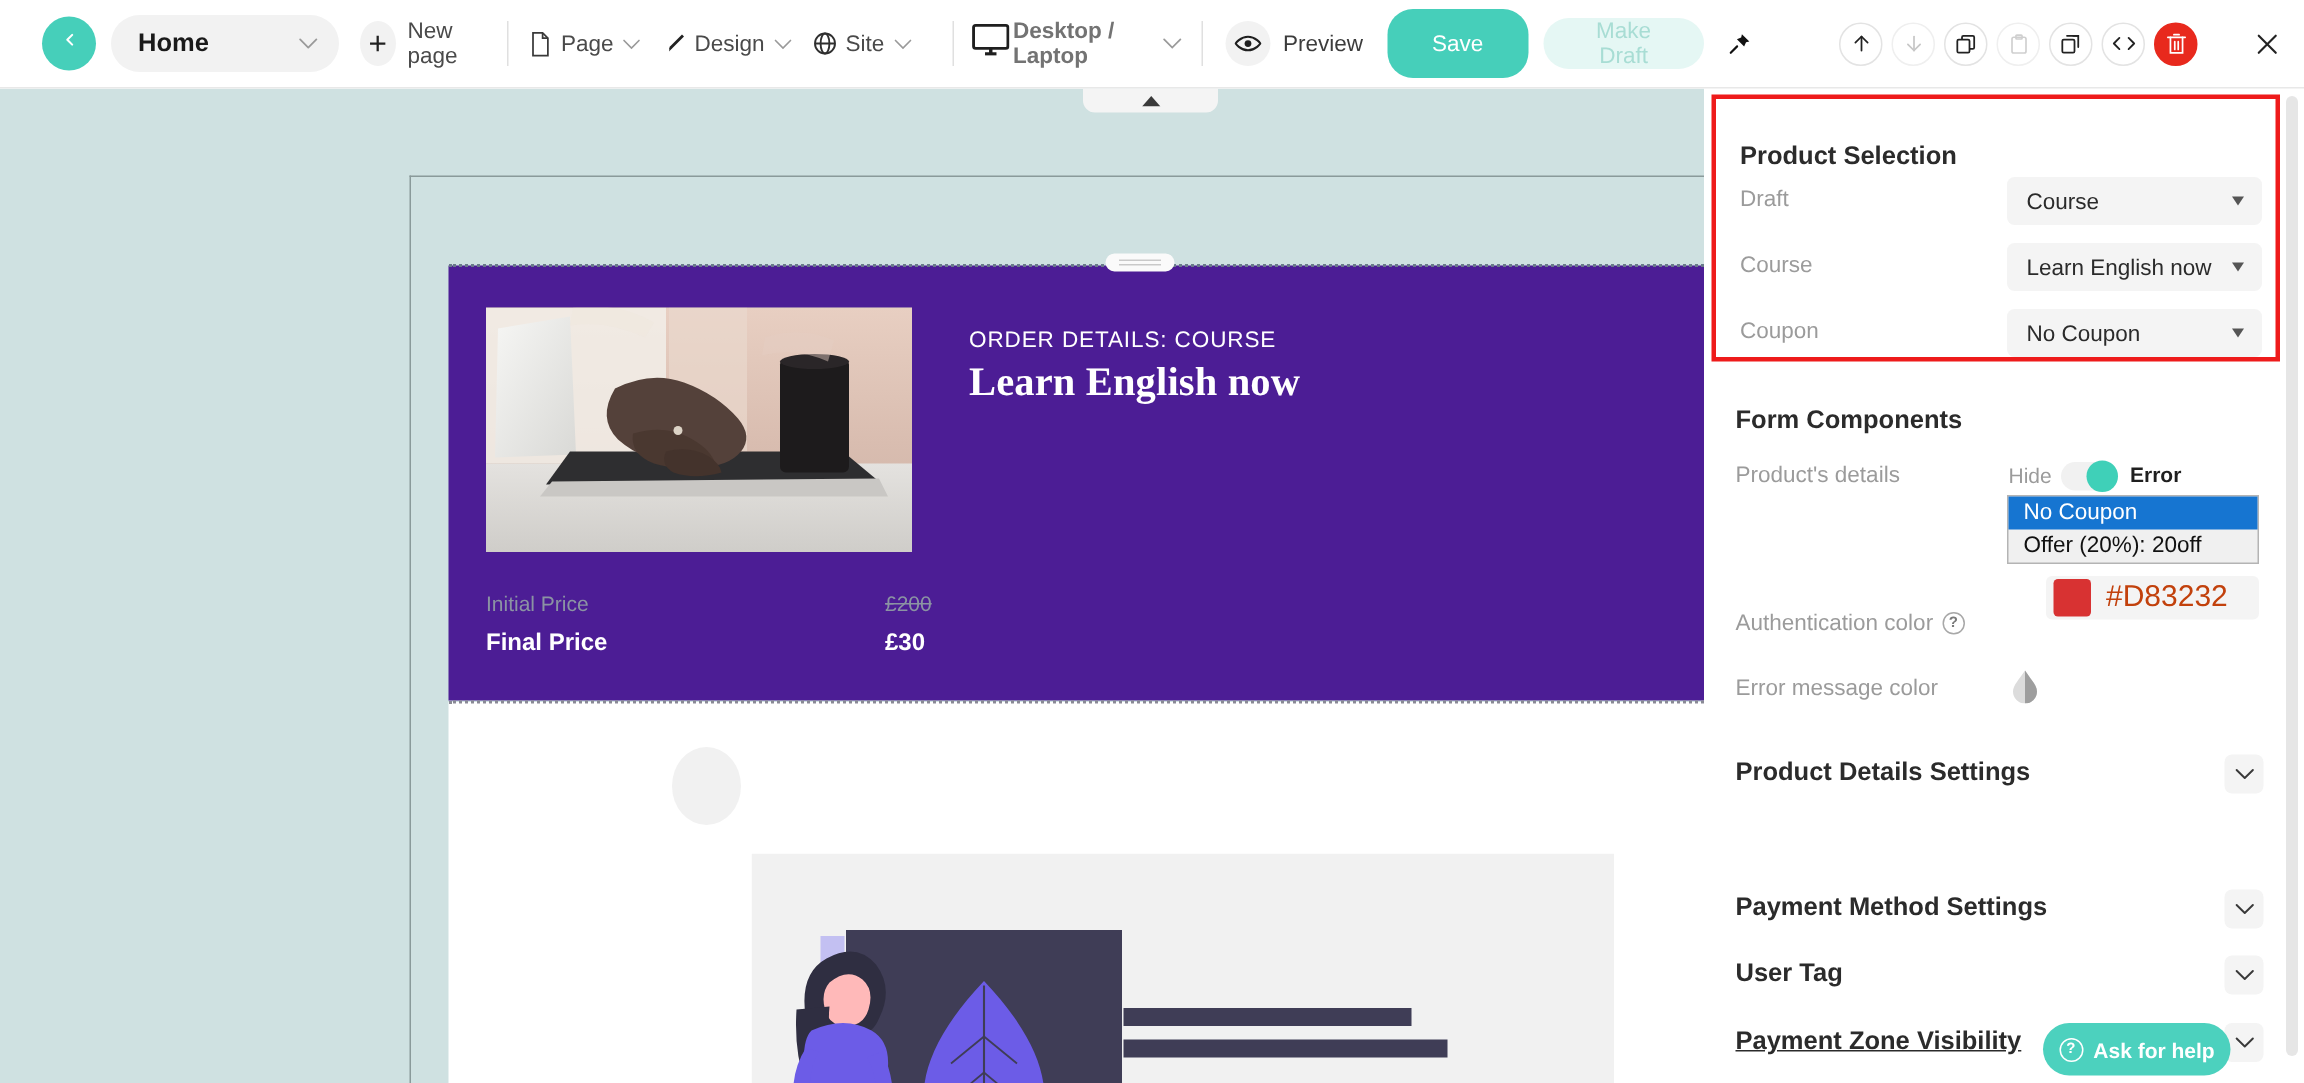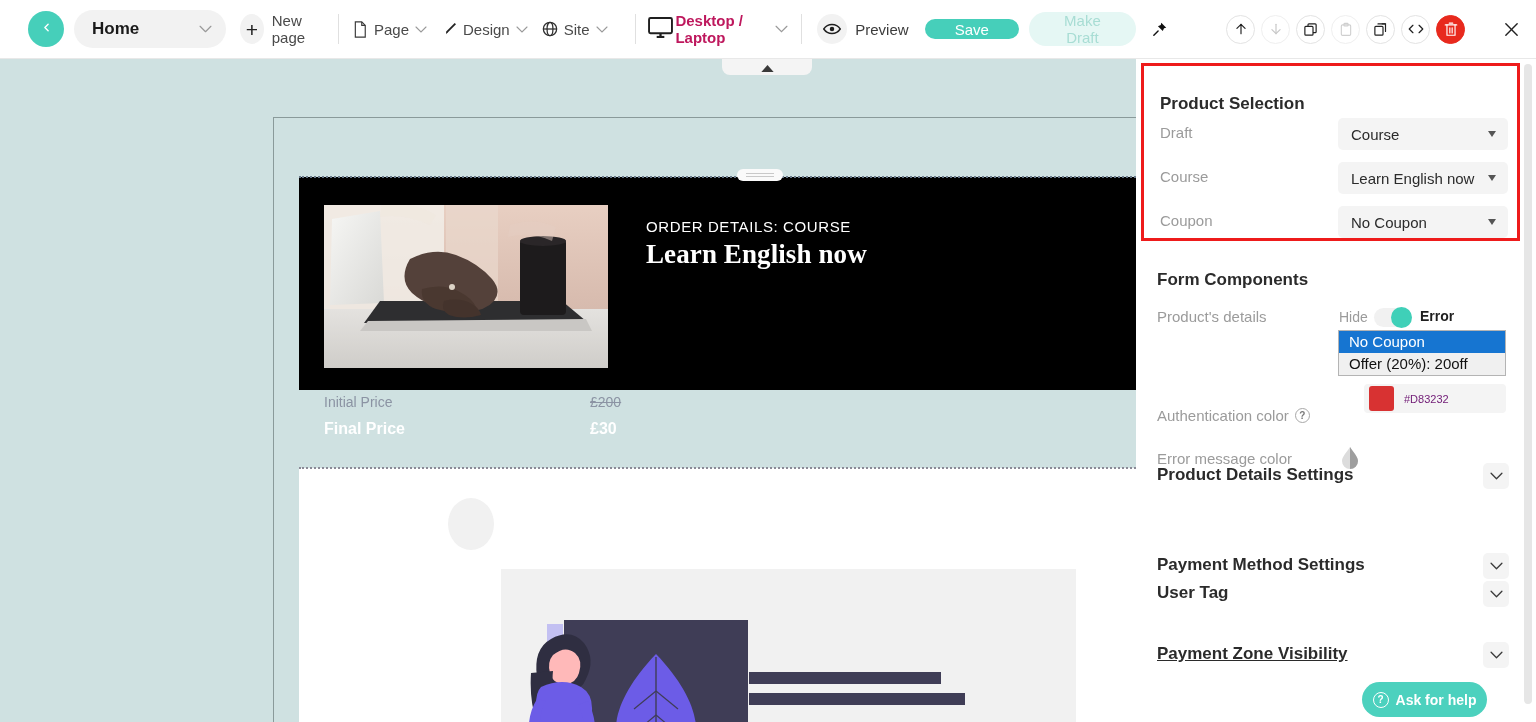--- a/index.html
+++ b/index.html
@@ -45,29 +45,29 @@
     display: flex; align-items: center; justify-content: center;
     font-size: 21px; font-weight: 400; line-height: 1;
   }
   .newpage .lbl { font-size: 15px; color: #4a4a4a; margin-left: 8px; }
   .vdiv { width: 1px; height: 30px; background: #e0e0e0; margin: 0 13px; }
   .menu-item { display: flex; align-items: center; cursor: pointer; margin-right: 14px; }
   .menu-item .mi-icon { width: 17px; height: 17px; margin-right: 5px; display:flex; align-items:center; justify-content:center; }
   .menu-item .mi-lbl { font-size: 15px; color: #4a4a4a; }
   .menu-item .chev { margin-left: 6px; }
   .device { display: flex; align-items: center; cursor: pointer; }
-  .device .d-lbl { font-size: 15px; font-weight: 700; color: #be185d; margin-left: 2px; }
+  .device .d-lbl { font-size: 15px; font-weight: 700; color: #737373; margin-left: 2px; }
   .preview { display: flex; align-items: center; cursor: pointer; margin-left: 2px; }
   .preview .eye-circle {
     width: 30px; height: 30px; border-radius: 50%; background: #f2f2f2;
     display: flex; align-items: center; justify-content: center;
   }
   .preview .p-lbl { font-size: 15px; color: #3c3c3c; margin-left: 8px; }
   .btn-save {
-    margin-left: 16px; height: 20px; padding: 0 30px;
+    margin-left: 16px; height: 46px; padding: 0 30px;
     background: #46cfba; color: #ffffff; border: none; border-radius: 17px;
     font-size: 15px; font-family: inherit; cursor: pointer;
   }
   .btn-draft {
     margin-left: 10px; height: 34px; padding: 0 24px;
     background: #e5f7f4; color: #a8ddd4; border: none; border-radius: 17px;
     font-size: 15px; font-family: inherit; cursor: pointer;
   }
 
   
@@ -108,22 +108,22 @@
     background: #fafafa; border-radius: 6px;
     display:flex; flex-direction: column; align-items:center; justify-content:center; gap:2px;
     z-index: 6;
   }
   .section-handle i { display:block; width: 28px; height: 1px; background: #c9c9c9; }
   .dashed-top {
     position: absolute; left: 25px; top: 58px; right: 0; height: 0;
     border-top: 2px dotted #6a7a8a; z-index: 5;
   }
   .hero {
-    position: absolute; left: 25px; top: 59px; right: 0; height: 213px;
-    background: #000000;
+    position: absolute; left: 25px; top: 59px; right: 0; height: 290px;
+    background: #4c1d95;
   }
   .hero-photo {
     position: absolute; left: 25px; top: 28px; width: 284px; height: 163px;
     overflow: hidden; background: #cfc4bd;
   }
   .hero-title-kicker {
     position: absolute; left: 347px; top: 41px;
     font-size: 15px; letter-spacing: 0.6px; color: #ffffff;
     font-family: "Liberation Sans", sans-serif;
   }
@@ -197,37 +197,37 @@
     border: 1.3px solid #a8a8a8; color: #7a7a7a;
     font-size: 10px; font-weight: 700; vertical-align: 2px; margin-left: 6px;
     cursor: pointer;
   }
   .color-box {
     position: absolute; left: 1364px; top: 384px; width: 142px; height: 29px;
     background: #f4f4f4; border-radius: 4px;
     display: flex; align-items: center; padding-left: 5px; cursor: pointer;
   }
   .color-swatch { width: 25px; height: 25px; border-radius: 3px; flex: 0 0 auto; }
-  .color-hex { font-size: 11px; color: #701a75; margin-left: 10px; }
+  .color-hex { font-size: 20px; color: #c2410c; margin-left: 10px; }
 
   
   .dropdown-open {
     position: absolute; left: 1338px; top: 330px; width: 168px;
     background: #f0f0f0; border: 1px solid #b4b4b4;
     z-index: 60;
   }
   .dd-opt {
     height: 22px; line-height: 22px; padding-left: 10px;
     font-size: 15px; color: #111; cursor: pointer;
     font-family: "Liberation Sans", sans-serif;
   }
   .dd-opt.selected { background: #1675d1; color: #ffffff; }
 
   .acc-row {
-    position: absolute; left: 0; width: 400px; height: 34px; cursor: pointer;
+    position: absolute; left: 0; width: 400px; height: 34px; cursor: pointer; margin-top: 40px;
   }
   .acc-chev {
     position: absolute; right: 27px; top: 2px; width: 26px; height: 26px;
     background: #f4f4f4; border-radius: 5px;
     display: flex; align-items: center; justify-content: center;
   }
   .help-fab {
     position: absolute; left: 1362px; top: 682px; width: 125px; height: 35px;
     background: #4cd1be; border-radius: 18px;
     display: flex; align-items: center; justify-content: center; gap: 7px;
@@ -595,21 +595,21 @@
 
     <div class="acc-row" style="top:492px;">
       <div class="sec-title" style="top:4px;">Payment Method Settings</div>
       <div class="acc-chev">
         <svg width="13" height="8" viewBox="0 0 24 14" fill="none" stroke="#3a3a3a" stroke-width="2.4" stroke-linecap="round" stroke-linejoin="round">
             <polyline points="2 2 12 12 22 2"></polyline>
           </svg>
       </div>
     </div>
 
-    <div class="acc-row" style="top:520px;">
+    <div class="acc-row" style="top:536px;">
       <div class="sec-title" style="top:4px;">User Tag</div>
       <div class="acc-chev">
         <svg width="13" height="8" viewBox="0 0 24 14" fill="none" stroke="#3a3a3a" stroke-width="2.4" stroke-linecap="round" stroke-linejoin="round">
             <polyline points="2 2 12 12 22 2"></polyline>
           </svg>
       </div>
     </div>
 
     <div class="acc-row" style="top:581px;">
       <div class="sec-title" style="top:4px;text-decoration:underline;">Payment Zone Visibility</div>

